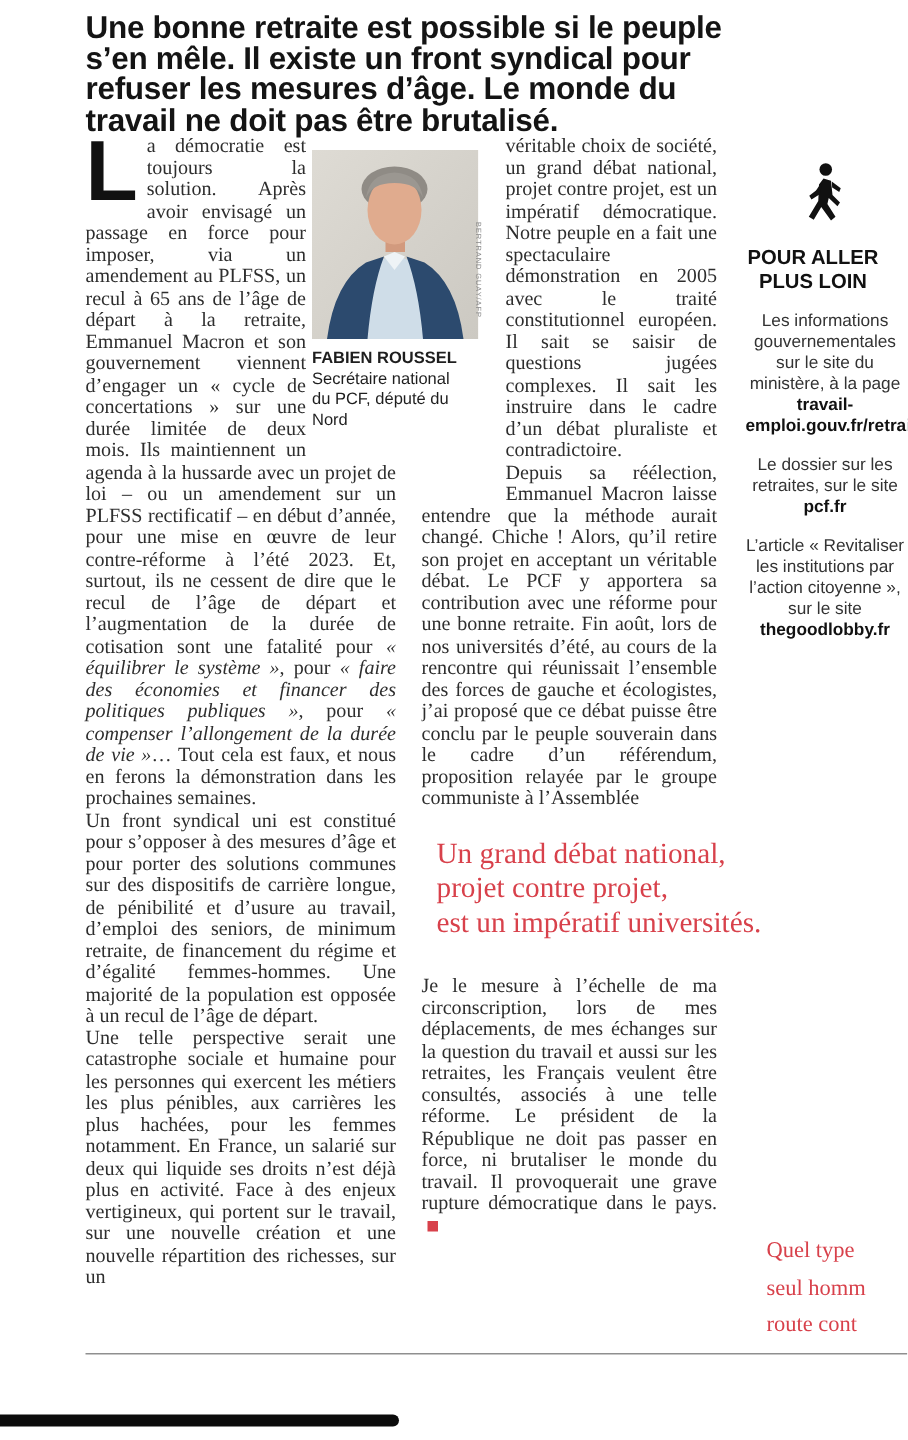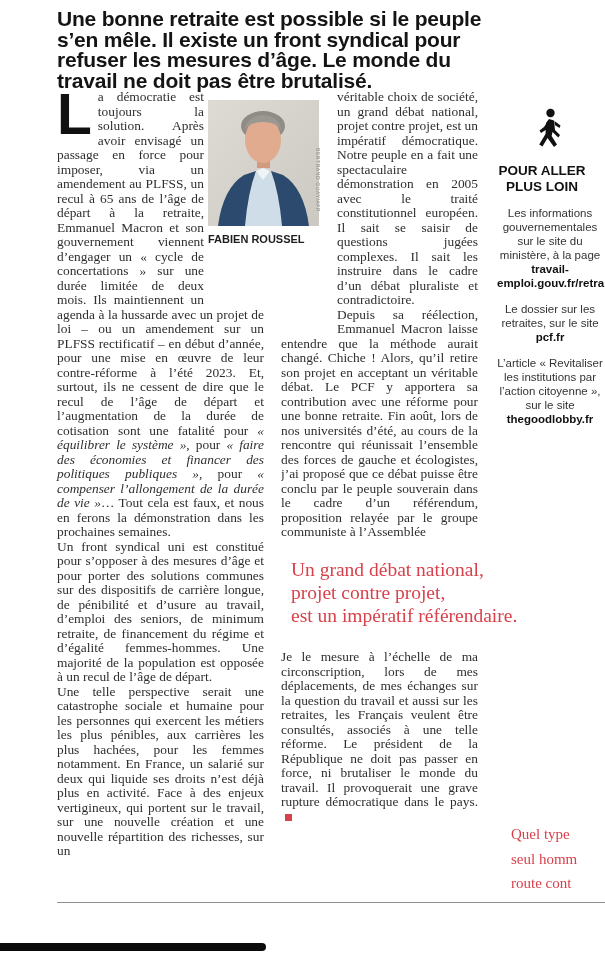--- a/index.html
+++ b/index.html
@@ -82,21 +82,21 @@
     <p>
       <span class="wrap-spacer-left"></span>
       <span>véritable choix de société, un grand débat national, projet contre projet, est un impératif démocratique. Notre peuple en a fait une spectaculaire démonstration en 2005 avec le traité constitutionnel européen. Il sait se saisir de questions jugées complexes. Il sait les instruire dans le cadre d’un débat pluraliste et contradictoire.</span>
     </p>
     <p>Depuis sa réélection, Emmanuel Macron laisse entendre que la méthode aurait changé. Chiche ! Alors, qu’il retire son projet en acceptant un véritable débat. Le PCF y apportera sa contribution avec une réforme pour une bonne retraite. Fin août, lors de nos universités d’été, au cours de la rencontre qui réunissait l’ensemble des forces de gauche et écologistes, j’ai proposé que ce débat puisse être conclu par le peuple souverain dans le cadre d’un référendum, proposition relayée par le groupe communiste à l’Assemblée</p>
   </div>
 
   <div class="pull-quote">
     <div>Un grand débat national,</div>
     <div>projet contre projet,</div>
-    <div>est un impératif référendaire.</div>
+    <div>est un impératif universités.</div>
   </div>
 
   <div class="col col2b">
     <p>
       <span>Je le mesure à l’échelle de ma circonscription, lors de mes déplacements, de mes échanges sur la question du travail et aussi sur les retraites, les Français veulent être consultés, associés à une telle réforme. Le président de la République ne doit pas passer en force, ni brutaliser le monde du travail. Il provoquerait une grave rupture démocratique dans le pays.</span><span class="end-square"></span>
     </p>
   </div>
 
   <div class="photo-block">
     <div class="photo-frame">
@@ -114,20 +114,21 @@
         <path d="M101 126 Q96 88 75 75 L63 71 Q71 92 74 126 Z" fill="#2c4a6e"></path>
         <path d="M48 71 L55 80 L62 71 L55 68 Z" fill="#eef3f6"></path>
         <ellipse cx="55" cy="26" rx="22" ry="15" fill="#8f8b85"></ellipse>
         <ellipse cx="55" cy="40" rx="18" ry="23" fill="#e0ab8e"></ellipse>
         <path d="M36 32 Q38 16 55 15 Q72 16 74 32 Q70 22 55 22 Q40 22 36 32 Z" fill="#9b9791"></path>
       </svg>
     </div>
     <div class="photo-credit">BERTRAND GUAY/AFP</div>
     <div class="caption">
       <div class="cap-name">FABIEN ROUSSEL</div>
+      <div class="cap-role">Secrétaire national du PCF, député du Nord</div>
     </div>
   </div>
 
   <div class="sidebar">
     <svg width="28" height="42" viewBox="0 0 28 42" xmlns="http://www.w3.org/2000/svg">
       <circle cx="14.5" cy="5" r="4.2" fill="#111"></circle>
       <path d="M13 11 L18 12.5 L19 22 L24 27 L22.3 29.5 L16.5 24 L15.6 28 L21 36.5 L18 39 L11.5 30 L6.5 38.5 L3.2 36.5 L9.5 26 L10 15 Z" fill="#111"></path>
       <path d="M12.8 12 L8 19 L3.5 22.5 L5 25 L10.5 21.5 Z" fill="#111"></path>
       <path d="M18.5 13 L24.5 17.5 L23.5 20 L18.8 17 Z" fill="#111"></path>
     </svg>

